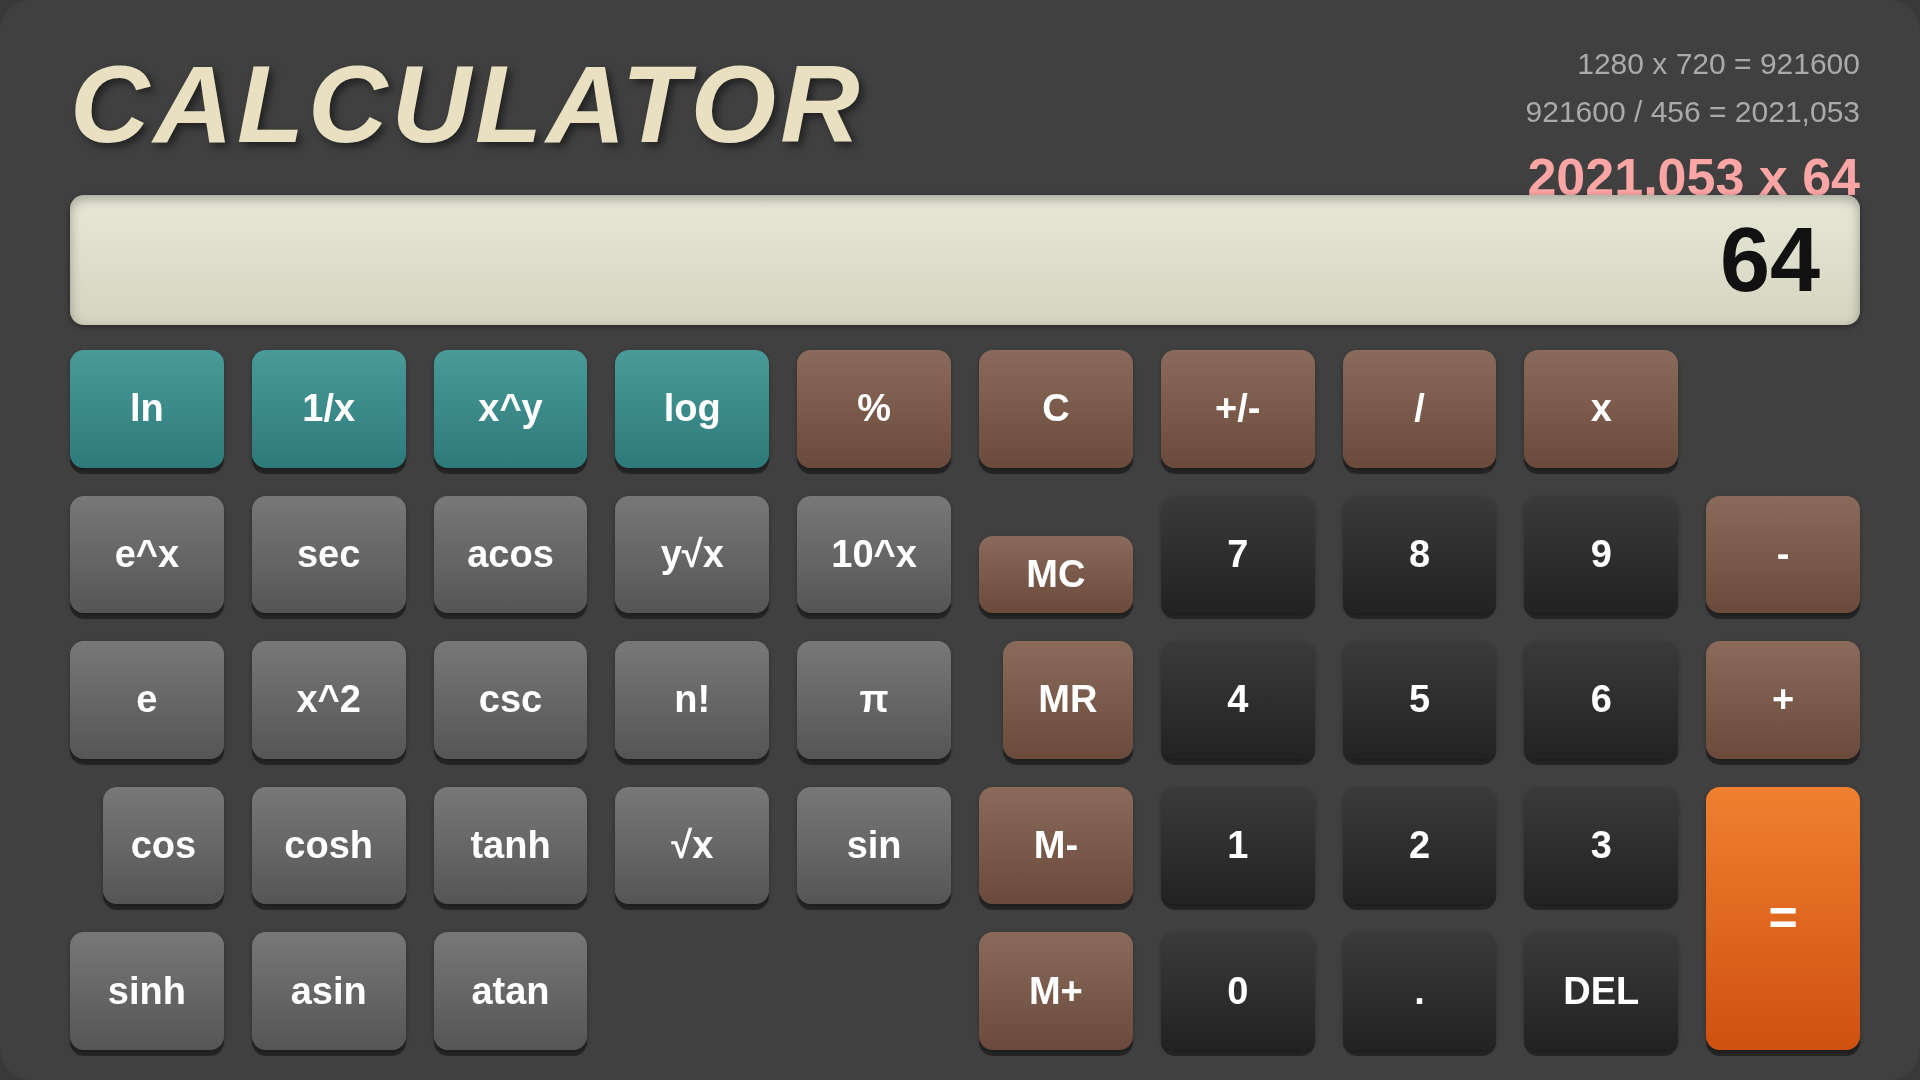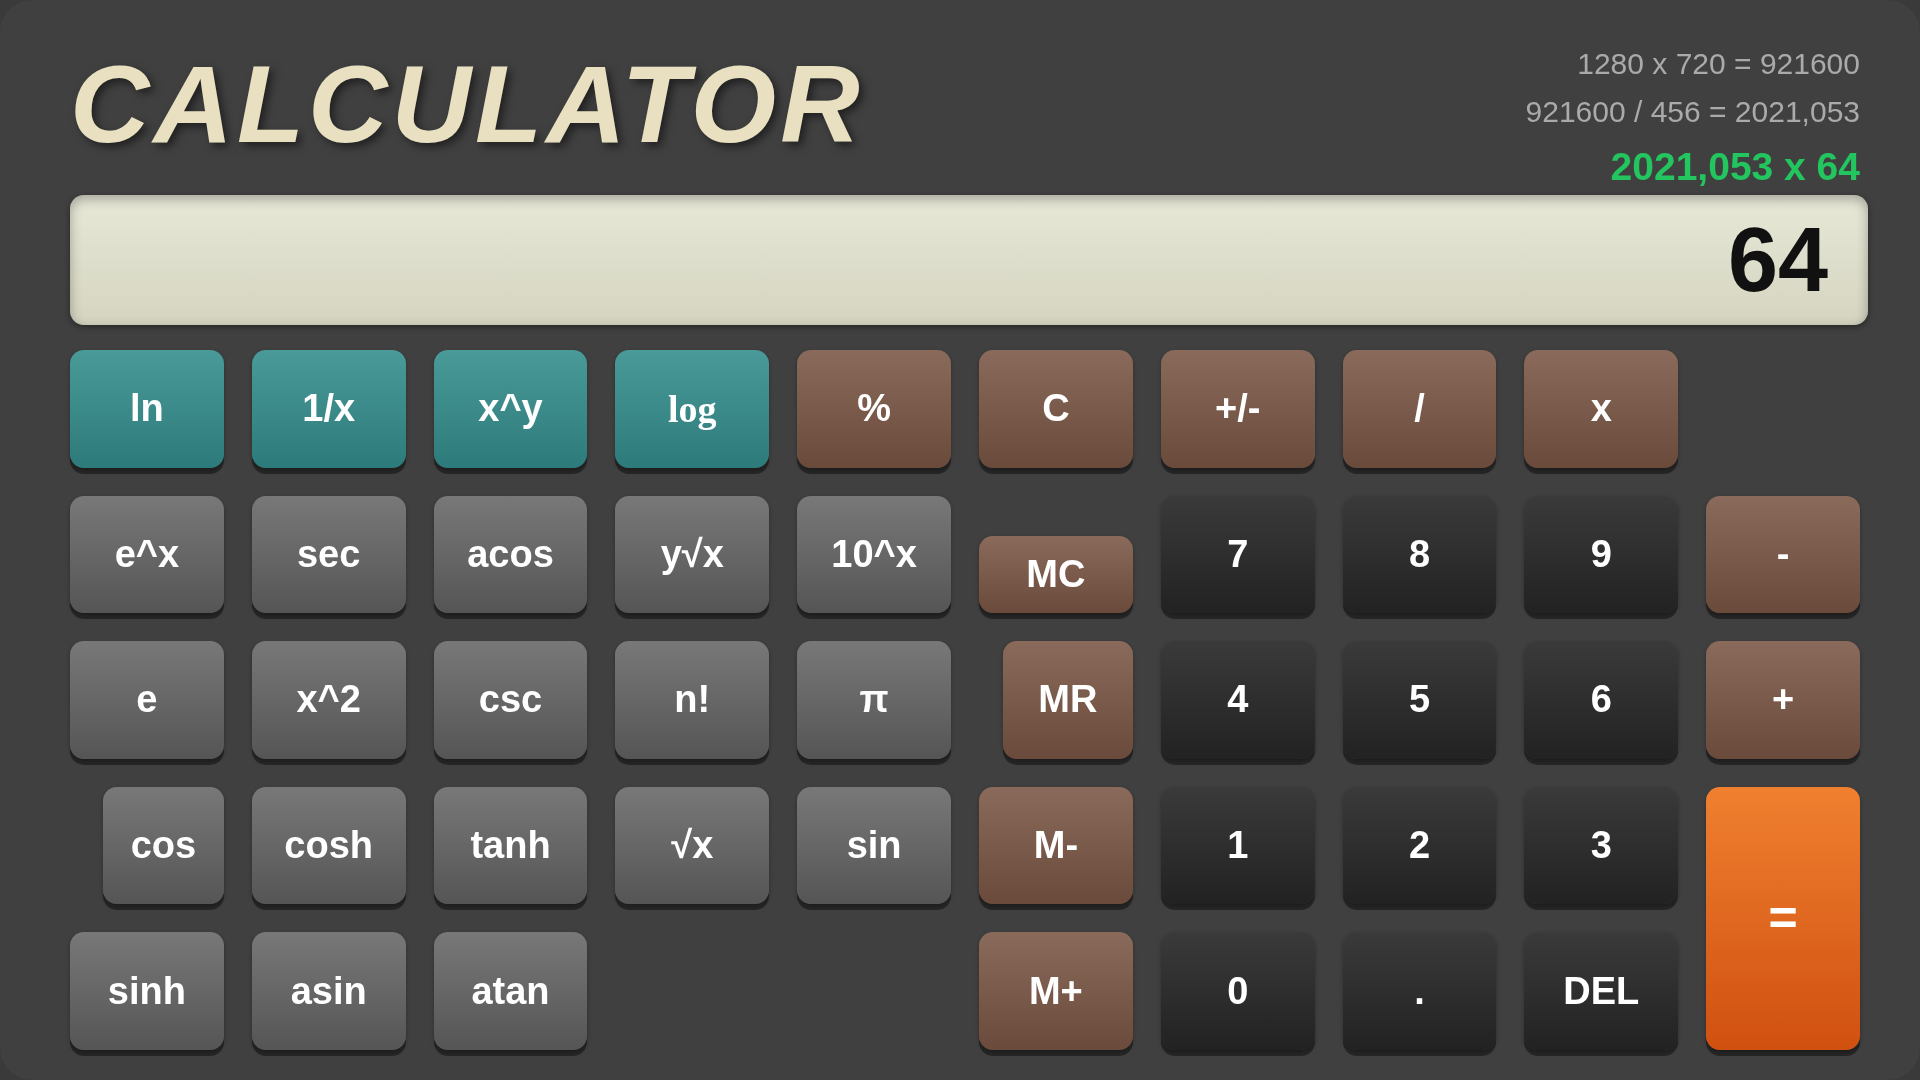--- a/index.html
+++ b/index.html
@@ -44,31 +44,31 @@
       position: absolute;
       top: 40px;
       right: 60px;
       text-align: right;
       color: #aaa;
       font-size: 30px;
       line-height: 1.6;
     }
 
     .info-text .big-line {
-      font-size: 39px;
-      color: #22c55e;
+      font-size: 52px;
+      color: #fca5a5;
       font-weight: 600;
     }
 
     
     .display {
       position: absolute;
       top: 195px;
       left: 70px;
-      right: 52px;
+      right: 60px;
       height: 130px;
       background: linear-gradient(to bottom, #e8e8d8, #d4d4c0);
       border-radius: 14px;
       display: flex;
       align-items: center;
       justify-content: flex-end;
       padding-right: 40px;
       box-shadow: inset 0 4px 12px rgba(0,0,0,0.3), 0 2px 6px rgba(0,0,0,0.4);
     }
 
@@ -154,21 +154,21 @@
 
   <div class="display">
     <span class="display-value">64</span>
   </div>
 
   <div class="button-grid" id="btn-grid">
 
   <button class="btn btn-teal" style="grid-area: 1 / 1;">ln</button>
       <button class="btn btn-teal" style="grid-area: 1 / 2;">1/x</button>
       <button class="btn btn-teal" style="grid-area: 1 / 3;">x^y</button>
-      <button class="btn btn-teal" style="grid-area: 1 / 4; font-family: Liberation Serif, serif;">log</button>
+      <button class="btn btn-teal" style="grid-area: 1 / 4;">log</button>
       <button class="btn btn-brown" style="grid-area: 1 / 5;">%</button>
       <button class="btn btn-brown" style="grid-area: 1 / 6;">C</button>
       <button class="btn btn-brown" style="grid-area: 1 / 7;">+/-</button>
       <button class="btn btn-brown" style="grid-area: 1 / 8;">/</button>
       <button class="btn btn-brown" style="grid-area: 1 / 9;">x</button>
       <button class="btn btn-gray" style="grid-area: 2 / 1;">e^x</button>
       <button class="btn btn-gray" style="grid-area: 2 / 2;">sec</button>
       <button class="btn btn-gray" style="grid-area: 2 / 3;">acos</button>
       <button class="btn btn-gray" style="grid-area: 2 / 4;">y√x</button>
       <button class="btn btn-gray" style="grid-area: 2 / 5;">10^x</button>

